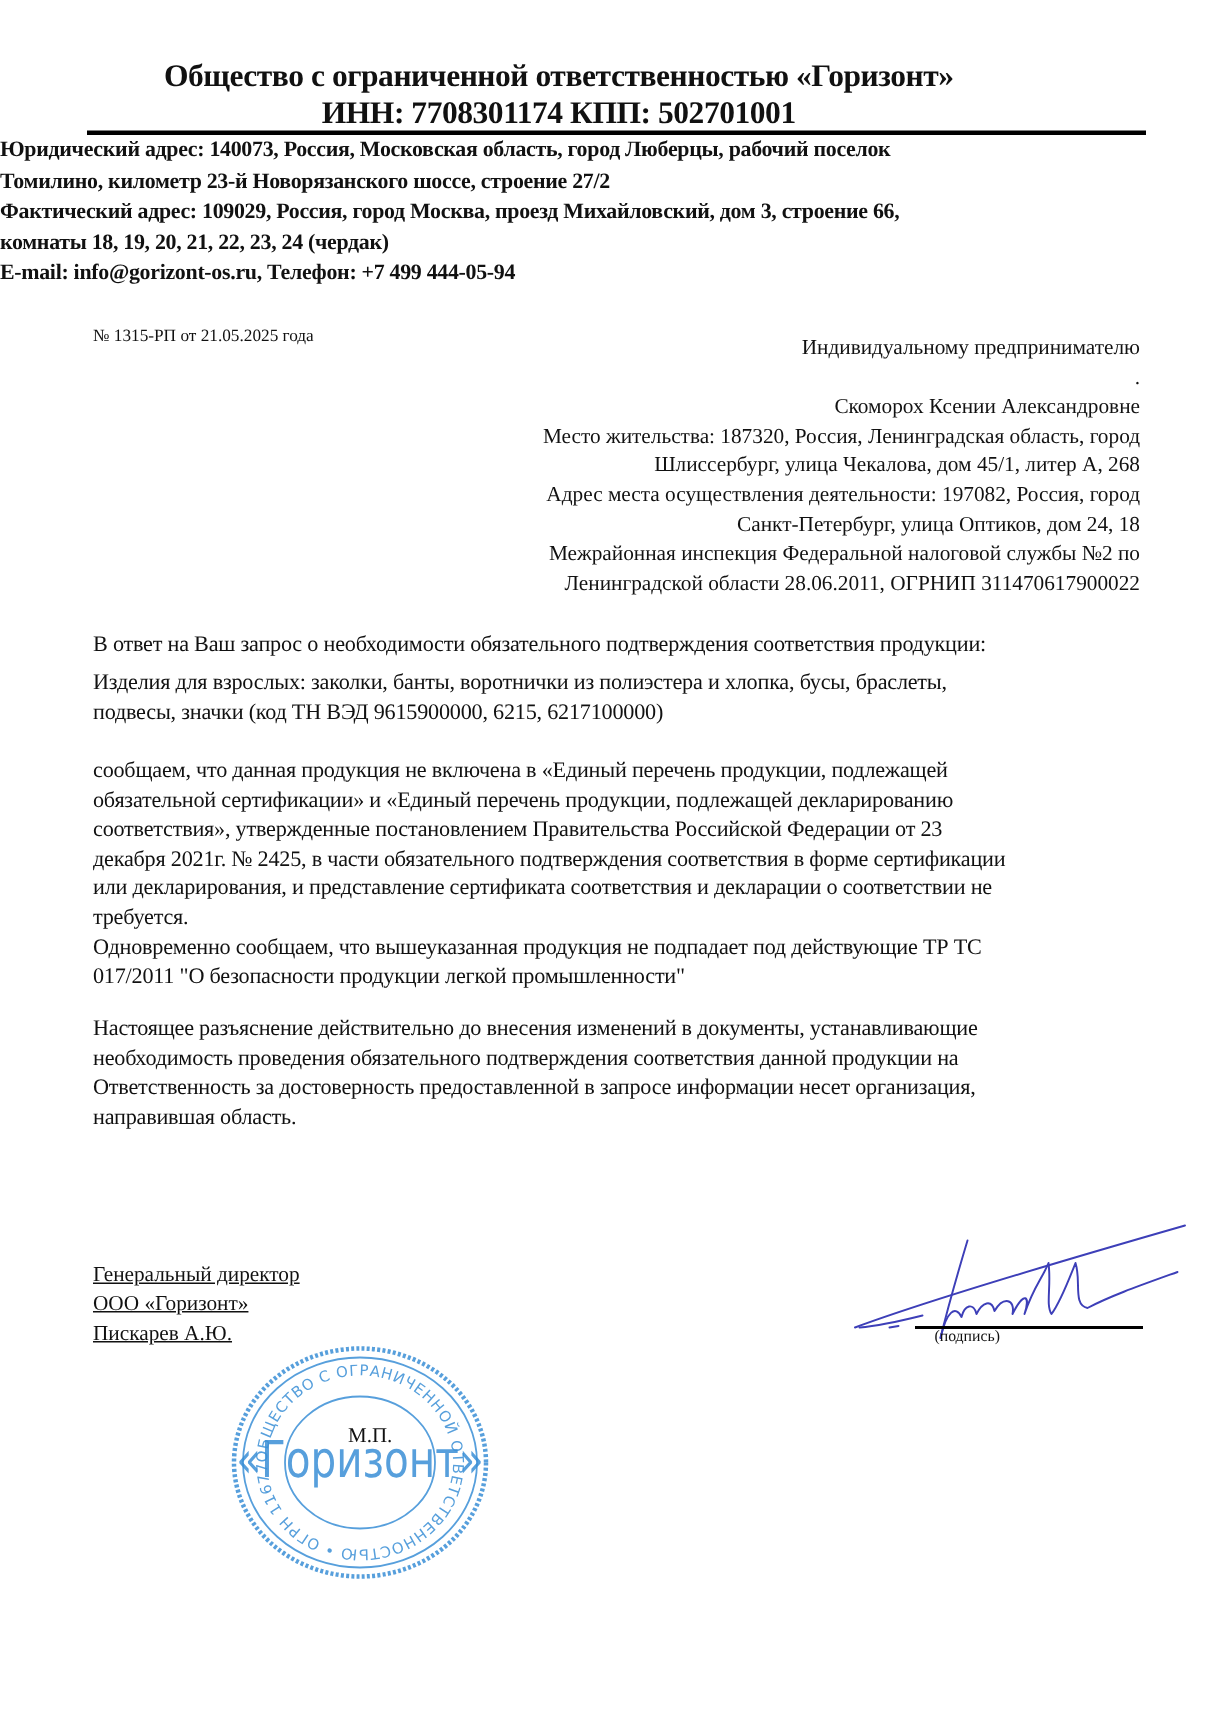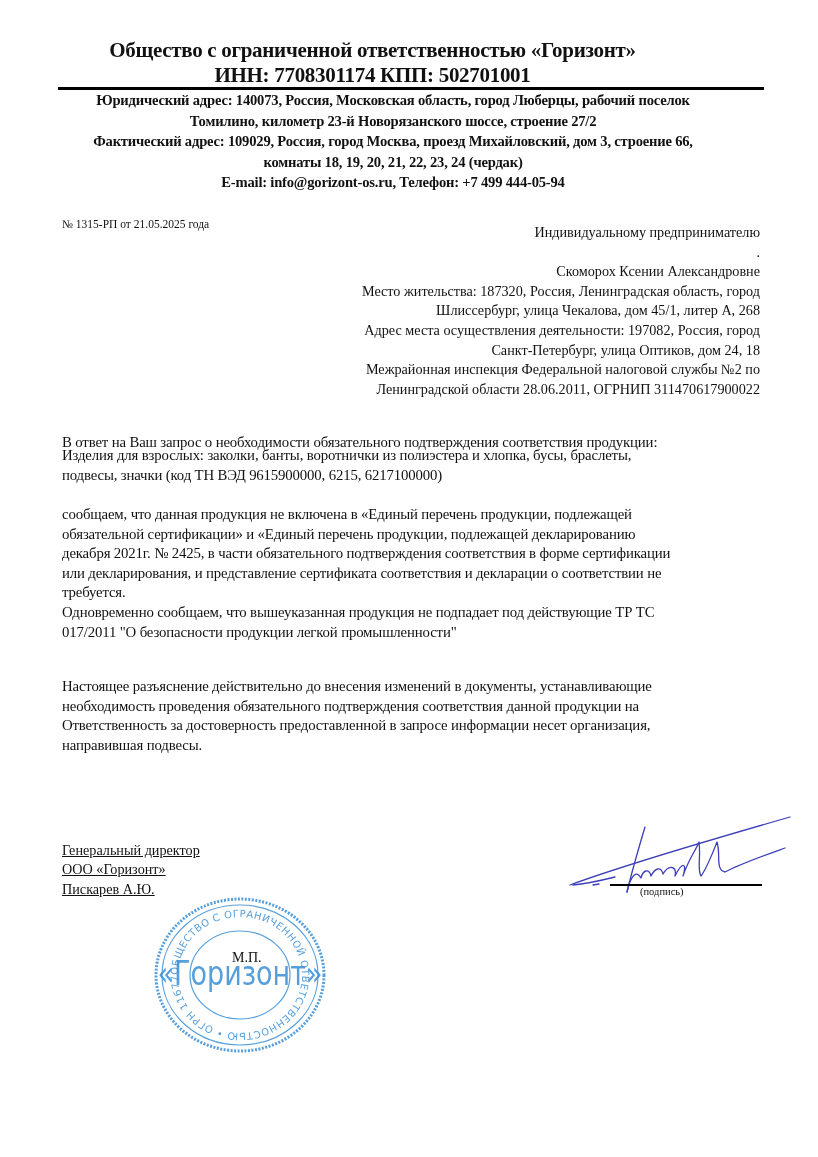--- a/index.html
+++ b/index.html
@@ -7,35 +7,35 @@
     width: 818px; height: 1157px; position: relative; overflow: hidden;
     font-family: "Liberation Serif", "DejaVu Serif", serif; color: #111;
   }
   .abs { position: absolute; }
   .hdr-title {
     left: 0; width: 745px; text-align: center; font-weight: bold;
     font-size: 21px; line-height: 26px; letter-spacing: -0.3px;
   }
   .hdr-rule { left: 58px; width: 706px; height: 3px; background: #000; top: 87px; }
   .hdr-addr {
-    left: 0; width: 786px; top: 90px; text-align: center; font-weight: bold;
+    left: 0; width: 786px; top: 90px; font-weight: bold;
     font-size: 14.6px; line-height: 20.5px; letter-spacing: -0.2px;
   }
   .ref { left: 62px; top: 218px; font-size: 11.5px; }
   .recipient {
     right: 58px; top: 223px; text-align: right; font-size: 14.2px; line-height: 19.6px;
     width: 460px;
     font-family: Liberation Serif, serif;
   }
   .body-text {
     left: 62px; width: 700px; font-size: 14.8px; line-height: 19.6px; letter-spacing: -0.15px;
   }
   .sig-block { left: 62px; top: 841px; font-size: 14.2px; line-height: 19.4px; text-decoration: underline; }
   .sig-line { left: 610px; top: 884px; width: 152px; height: 2px; background: #000; }
-  .sig-caption { left: 640px; top: 886px; font-size: 10.5px; }
+  .sig-caption { left: 623px; top: 886px; font-size: 10.5px; }
   .signature { left: 565px; top: 812px; width: 230px; height: 90px; }
   .stamp { left: 150px; top: 895px; width: 180px; height: 160px; }
   .mp { left: 232px; top: 950px; font-size: 14px; }
 </style>
 </head>
 <body>
 
 <div class="abs hdr-title" style="top:37px;">Общество с ограниченной ответственностью «Горизонт»</div>
 <div class="abs hdr-title" style="top:62px;">ИНН: 7708301174 КПП: 502701001</div>
 <div class="abs hdr-rule"></div>
@@ -54,42 +54,43 @@
   <div>.</div>
   <div>Скоморох Ксении Александровне</div>
   <div>Место жительства: 187320, Россия, Ленинградская область, город</div>
   <div>Шлиссербург, улица Чекалова, дом 45/1, литер А, 268</div>
   <div>Адрес места осуществления деятельности: 197082, Россия, город</div>
   <div>Санкт-Петербург, улица Оптиков, дом 24, 18</div>
   <div>Межрайонная инспекция Федеральной налоговой службы №2 по</div>
   <div>Ленинградской области 28.06.2011, ОГРНИП 311470617900022</div>
 </div>
 
-<div class="abs body-text" style="top:433px;">В ответ на Ваш запрос о необходимости обязательного подтверждения соответствия продукции:</div>
+<div class="abs body-text" style="top:421px;">В ответ на Ваш запрос о необходимости обязательного подтверждения соответствия продукции:</div>
 
 <div class="abs body-text" style="top:446px;">
   <div>Изделия для взрослых: заколки, банты, воротнички из полиэстера и хлопка, бусы, браслеты,</div>
   <div>подвесы, значки (код ТН ВЭД 9615900000, 6215, 6217100000)</div>
 </div>
 
 <div class="abs body-text" style="top:505px;">
   <div>сообщаем, что данная продукция не включена в «Единый перечень продукции, подлежащей</div>
   <div>обязательной сертификации» и «Единый перечень продукции, подлежащей декларированию</div>
+  <div>соответствия», утвержденные постановлением Правительства Российской Федерации от 23</div>
   <div>декабря 2021г. № 2425, в части обязательного подтверждения соответствия в форме сертификации</div>
   <div>или декларирования, и представление сертификата соответствия и декларации о соответствии не</div>
   <div>требуется.</div>
   <div>Одновременно сообщаем, что вышеуказанная продукция не подпадает под действующие ТР ТС</div>
   <div>017/2011 "О безопасности продукции легкой промышленности"</div>
 </div>
 
 <div class="abs body-text" style="top:677px;">
   <div>Настоящее разъяснение действительно до внесения изменений в документы, устанавливающие</div>
   <div>необходимость проведения обязательного подтверждения соответствия данной продукции на</div>
   <div>Ответственность за достоверность предоставленной в запросе информации несет организация,</div>
-  <div>направившая подвесы.</div>
+  <div>направившая область.</div>
 </div>
 
 <div class="abs sig-block">
   <div>Генеральный директор</div>
   <div>ООО «Горизонт»</div>
   <div>Пискарев А.Ю.</div>
 </div>
 
 <svg class="abs signature" viewBox="0 0 230 90">
   <g fill="none" stroke="#3d3fb8" stroke-width="1.3" stroke-linecap="round" stroke-linejoin="round">

